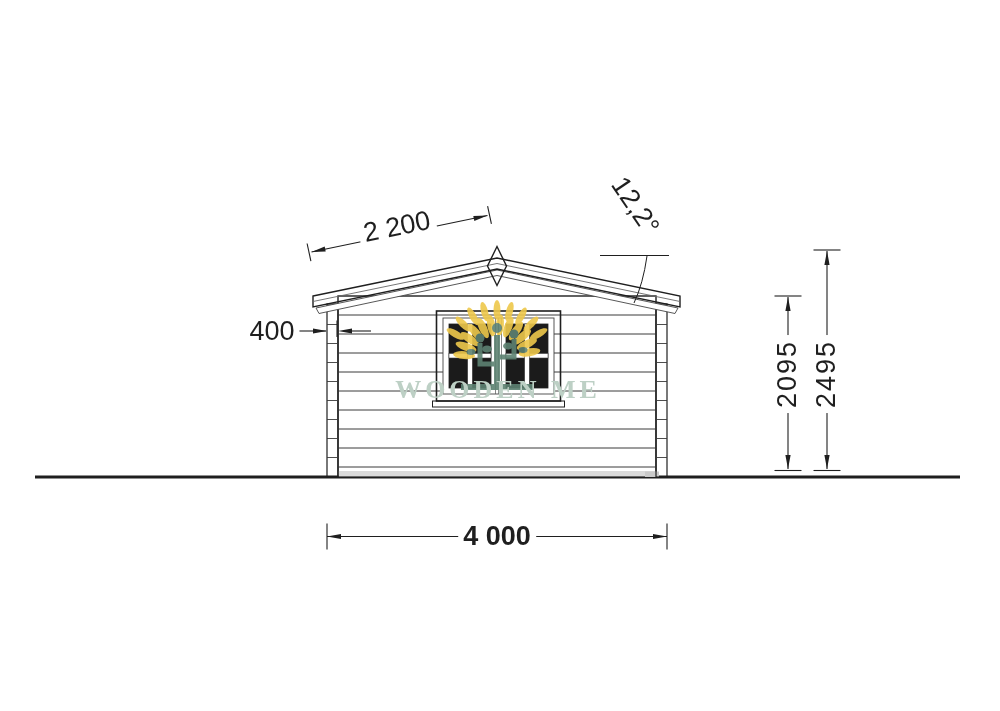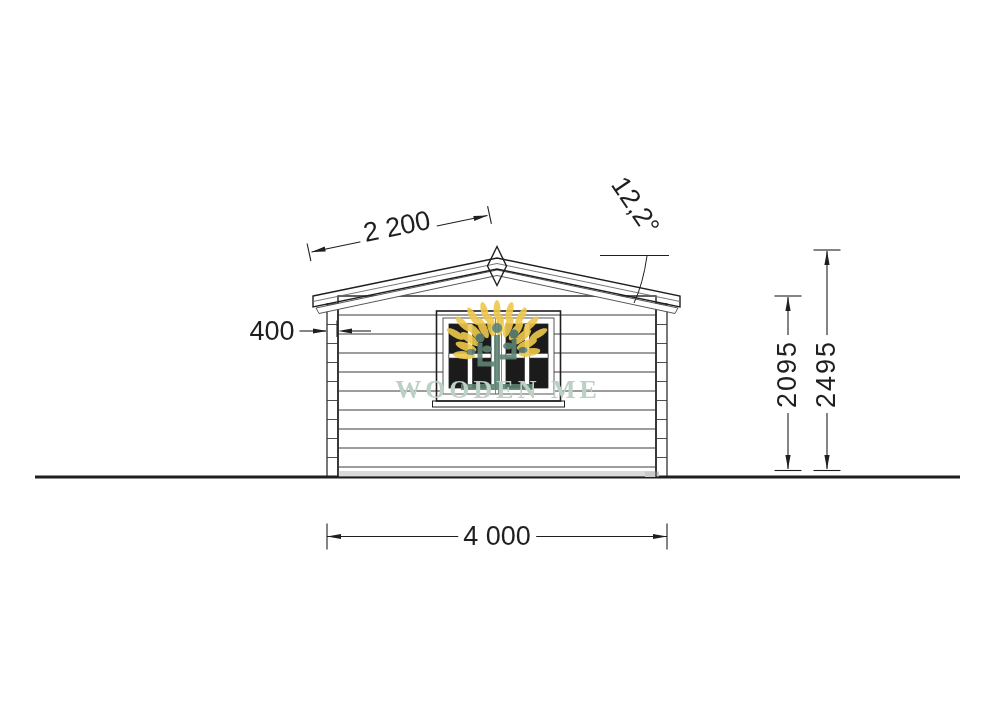--- a/index.html
+++ b/index.html
@@ -192,17 +192,17 @@
       <polygon points="327,536.5 341,533.9 341,539.1" class="arrow"></polygon>
       <polygon points="667,536.5 653,533.9 653,539.1" class="arrow"></polygon>
     </g>
   </svg>
 
   <div class="label lbl-2200" style="left:397px;top:227px;">2 200</div>
   <div class="label lbl-angle" style="left:635px;top:206px;">12,2°</div>
   <div class="label" style="left:272px;top:331px;">400</div>
   <div class="label lbl-vert" style="left:787px;top:374px;">2095</div>
   <div class="label lbl-vert" style="left:826px;top:374px;">2495</div>
-  <div class="label" style="left:497px;top:536px;">4 000</div>
+  <div class="label" style="left:497px;top:536px;font-weight:bold;">4 000</div>
 
   <div class="label lbl-wm" style="left:498px;top:390px;">WOODEN ME</div>
 
 </div>
 
 </body></html>

